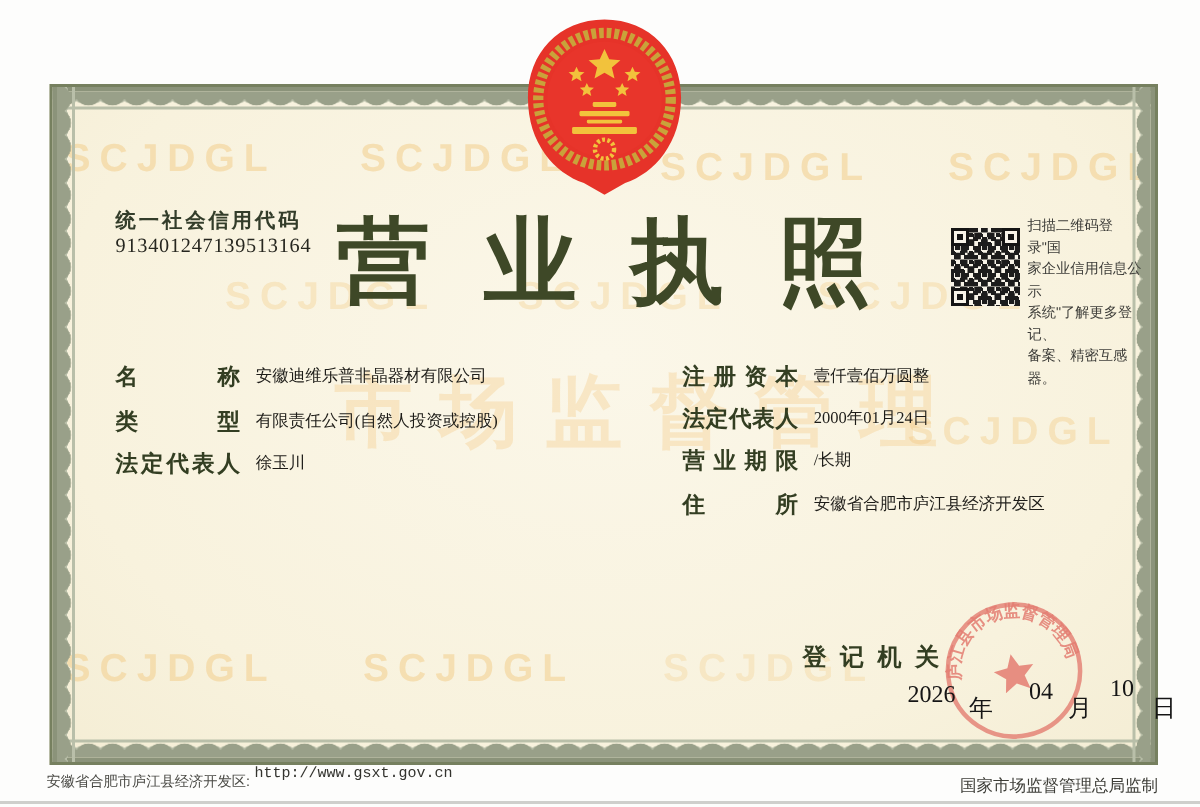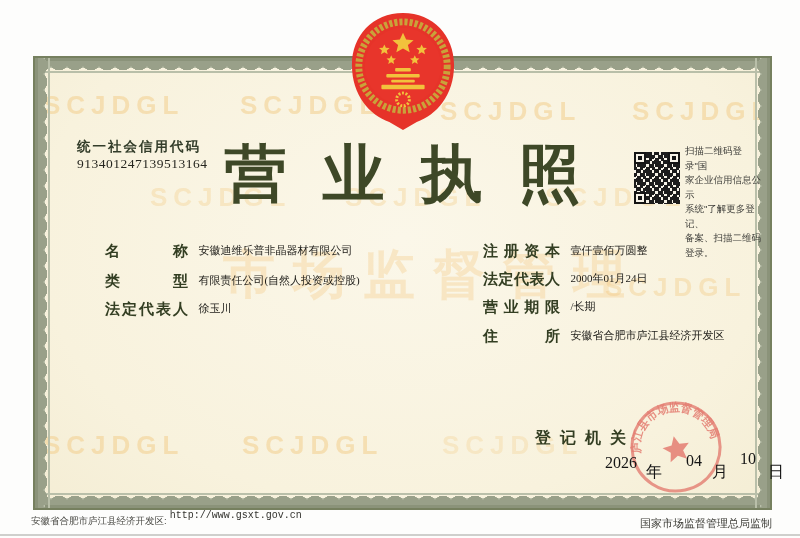--- a/index.html
+++ b/index.html
@@ -55,21 +55,21 @@
       #f7f3e8; }
   .finder { position:absolute; width:12px; height:12px; border:2px solid #141414; background:#f7f3e8; }
   .finder::after { content:""; position:absolute; left:2px; top:2px; width:4px; height:4px; background:#141414; }
   .finder.tl { left:0; top:0; } .finder.tr { right:0; top:0; } .finder.bl { left:0; bottom:0; }
   .qr-caption { position:absolute; left:650px; top:86px; width:76px; z-index:3;
     font-size:9.5px; line-height:14.5px; color:#3c3c38; }
 
   
   .row { position:absolute; z-index:3; white-space:nowrap; }
   .flabel { display:inline-block; vertical-align:top; font-weight:700; font-size:15px;
-    color:#333e22; text-align:justify; text-align-last:justify;margin-left:28px; }
+    color:#333e22; text-align:justify; text-align-last:justify; }
   .flabel.l { width:83px; } .flabel.r { width:77px; }
   .fvalue { display:inline-block; vertical-align:top; margin-left:6px;
     font-family:"Liberation Serif", serif; font-size:11px; color:#1d1c18; padding-top:1px; }
   .scope-value { white-space:normal; width:348px; font-size:11.5px; line-height:13px;
     text-align:justify; padding-top:0; }
 
   
   .registrar { position:absolute; left:500px; top:370px; z-index:4; font-weight:700;
     font-size:16px; letter-spacing:9px; color:#333e22; white-space:nowrap; }
   .datezone { position:absolute; left:570px; top:392px; z-index:4; white-space:nowrap;
@@ -143,21 +143,21 @@
       <div class="qr">
         <div class="finder tl"></div>
         <div class="finder tr"></div>
         <div class="finder bl"></div>
       </div>
     </div>
     <div class="qr-caption">
       <div>扫描二维码登录"国</div>
       <div>家企业信用信息公示</div>
       <div>系统"了解更多登记、</div>
-      <div>备案、扫描二维码登录。</div>
+      <div>备案、精密互感器。</div>
     </div>
 
     <div class="row" style="left:42px;top:184px">
       <span class="flabel l">名称</span>
       <span class="fvalue">安徽迪维乐普非晶器材有限公司</span>
     </div>
     <div class="row" style="left:42px;top:214px">
       <span class="flabel l">类型</span>
       <span class="fvalue">有限责任公司(自然人投资或控股)</span>
     </div>

